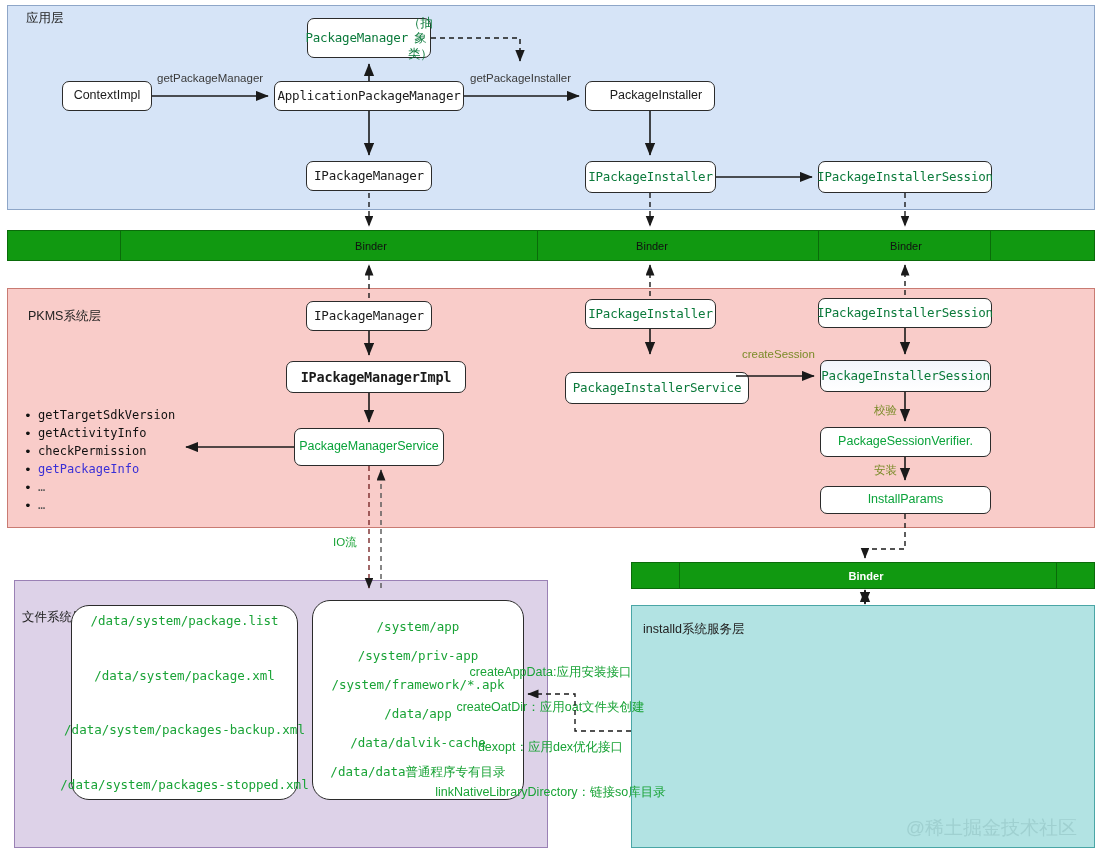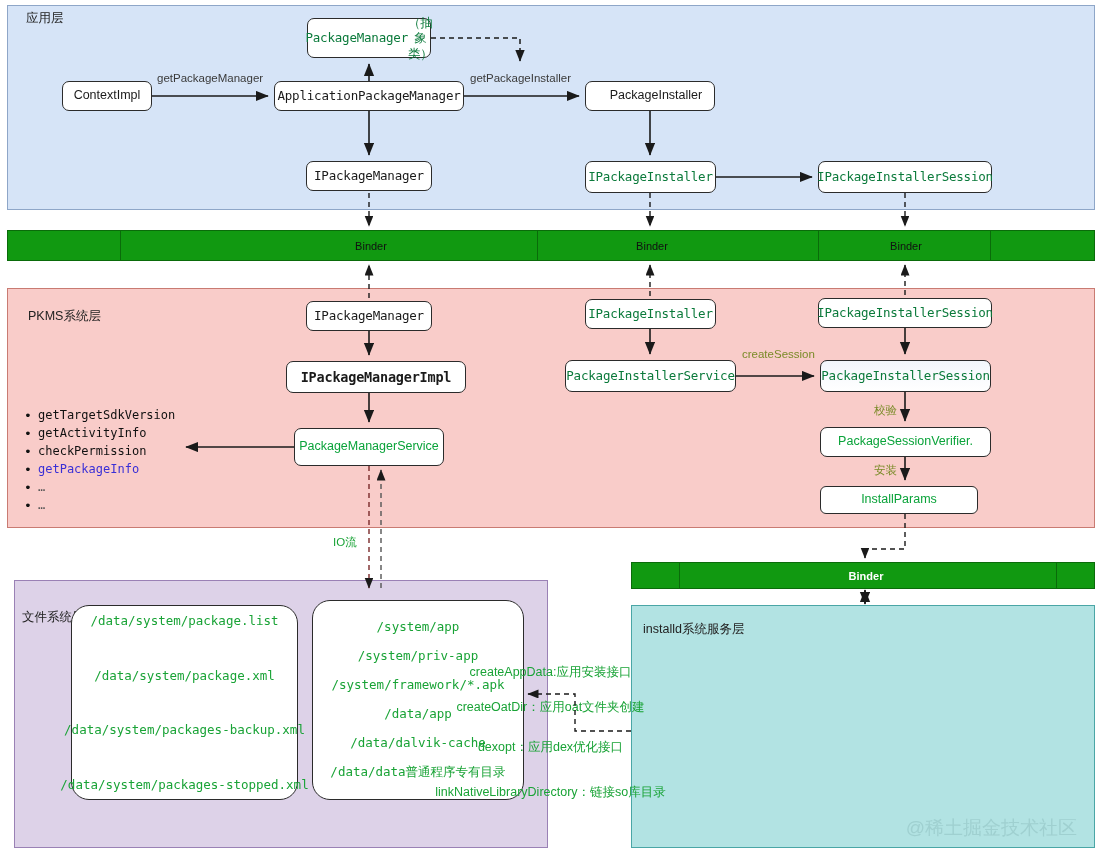--- a/index.html
+++ b/index.html
@@ -108,29 +108,29 @@
   <div class="layer-label" style="left:28px;top:308px;">PKMS系统层</div>
 
   <div class="node mono black" style="left:306px;top:301px;width:126px;height:30px;">IPackageManager</div>
 
   <div class="node mono black big" style="left:286px;top:361px;width:180px;height:32px;">IPackageManagerImpl</div>
 
   <div class="node sans green" style="left:294px;top:428px;width:150px;height:38px;">PackageManagerService</div>
 
   <div class="node mono dgreen" style="left:585px;top:299px;width:131px;height:30px;">IPackageInstaller</div>
 
-  <div class="node mono dgreen" style="left:565px;top:360px;width:171px;height:32px;">PackageInstallerService</div>
+  <div class="node mono dgreen" style="left:565px;top:372px;width:184px;height:32px;">PackageInstallerService</div>
 
   <div class="node mono dgreen" style="left:818px;top:298px;width:174px;height:30px;">IPackageInstallerSession</div>
 
   <div class="node mono dgreen" style="left:820px;top:360px;width:171px;height:32px;background:linear-gradient(180deg,#f2f6fb,#ffffff);">PackageInstallerSession</div>
 
   <div class="node sans green" style="left:820px;top:427px;width:171px;height:30px;">PackageSessionVerifier.</div>
 
-  <div class="node sans green" style="left:820px;top:486px;width:158px;height:28px;border-radius:6px;">InstallParams</div>
+  <div class="node sans green" style="left:820px;top:486px;width:171px;height:28px;">InstallParams</div>
 
   <div class="elabel olive" style="left:742px;top:348px;">createSession</div>
   <div class="elabel olive" style="left:874px;top:403px;">校验</div>
   <div class="elabel olive" style="left:874px;top:463px;">安装</div>
   <div class="elabel grn" style="left:333px;top:535px;">IO流</div>
 
   <div id="api-list">
       <div class="li">
         <span class="dot">•</span>
         <span class="txt">getTargetSdkVersion</span>

